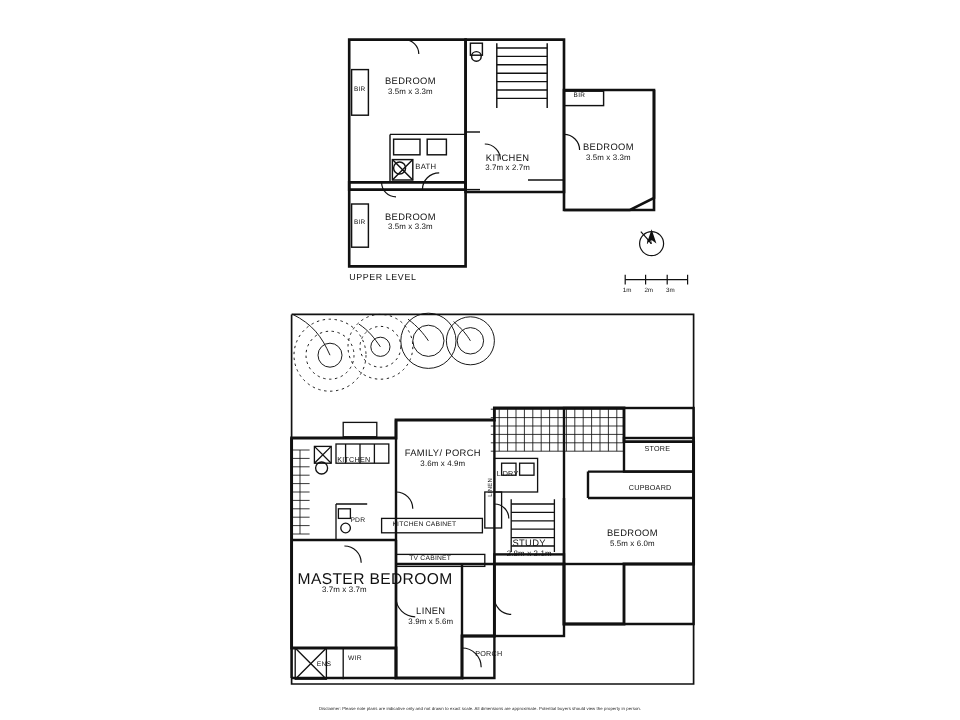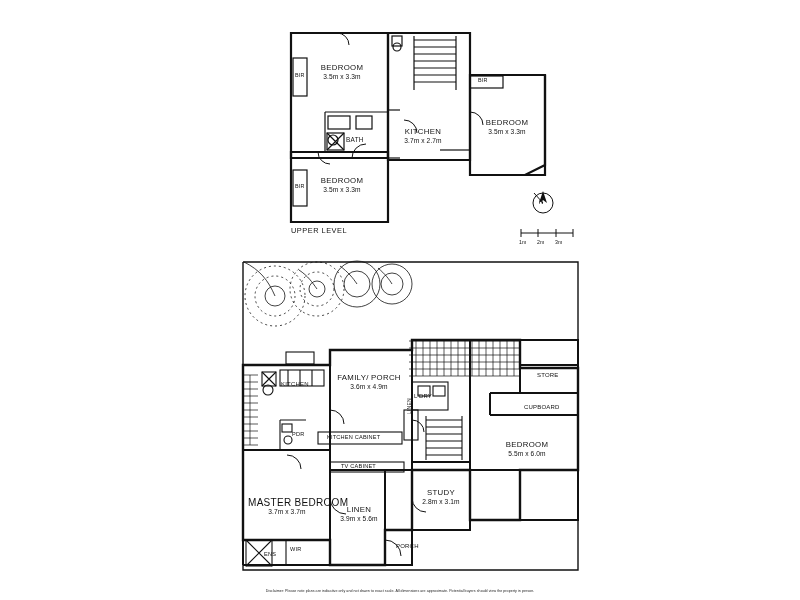--- a/index.html
+++ b/index.html
@@ -273,35 +273,35 @@
 
   <div class="level-label" style="left:291px; top:226px;">UPPER LEVEL</div>
 
   <div class="tiny" style="left:539px; top:199px; font-size:6px;">N</div>
 
   <div class="scale-nums" style="left:519px; top:239px;">1m</div>
   <div class="scale-nums" style="left:537px; top:239px;">2m</div>
   <div class="scale-nums" style="left:555px; top:239px;">3m</div>
 
   <div class="room-label" style="left:248px; top:478px; width:78px;">
-    <span class="nm" style="font-size:10px;margin-top:20px;">MASTER BEDROOM</span>
+    <span class="nm" style="font-size:13px;">MASTER BEDROOM</span>
     <span class="dim">3.7m x 3.7m</span>
   </div>
 
   <div class="room-label" style="left:332px; top:505px; width:54px;">
     <span class="nm">LINEN</span>
     <span class="dim">3.9m x 5.6m</span>
   </div>
 
   <div class="room-label" style="left:334px; top:373px; width:70px;">
     <span class="nm">FAMILY/ PORCH</span>
     <span class="dim">3.6m x 4.9m</span>
   </div>
 
-  <div class="room-label" style="left:414px; top:488px; width:54px;">
+  <div class="room-label" style="left:414px; top:448px; width:54px;">
     <span class="nm">STUDY</span>
     <span class="dim">2.8m x 3.1m</span>
   </div>
 
   <div class="room-label" style="left:492px; top:440px; width:70px;">
     <span class="nm">BEDROOM</span>
     <span class="dim">5.5m x 6.0m</span>
   </div>
 
   <div class="tiny" style="left:281px; top:381px; font-size:6px;">KITCHEN</div>

